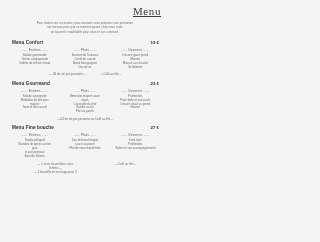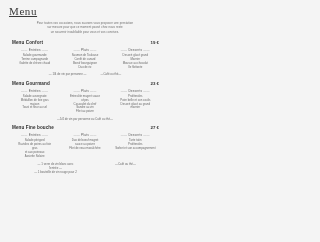--- a/index.html
+++ b/index.html
@@ -16,21 +16,21 @@
   }
   .page {
     width: 170px;
     height: 242px;
     box-sizing: border-box;
     padding: 4px 9px 2px 9px;
     background: #f4f4f4;
     position: relative;
   }
   .page-title {
-    text-align: left;
+    text-align: right;
     font-family: "Liberation Serif", serif;
     font-size: 11px;
     font-weight: 400;
     color: #3a3a3a;
     letter-spacing: 0.6px;
     margin: 1px 0 4px 0;
     line-height: 12px;
     text-decoration: underline;
   }
   .intro {

